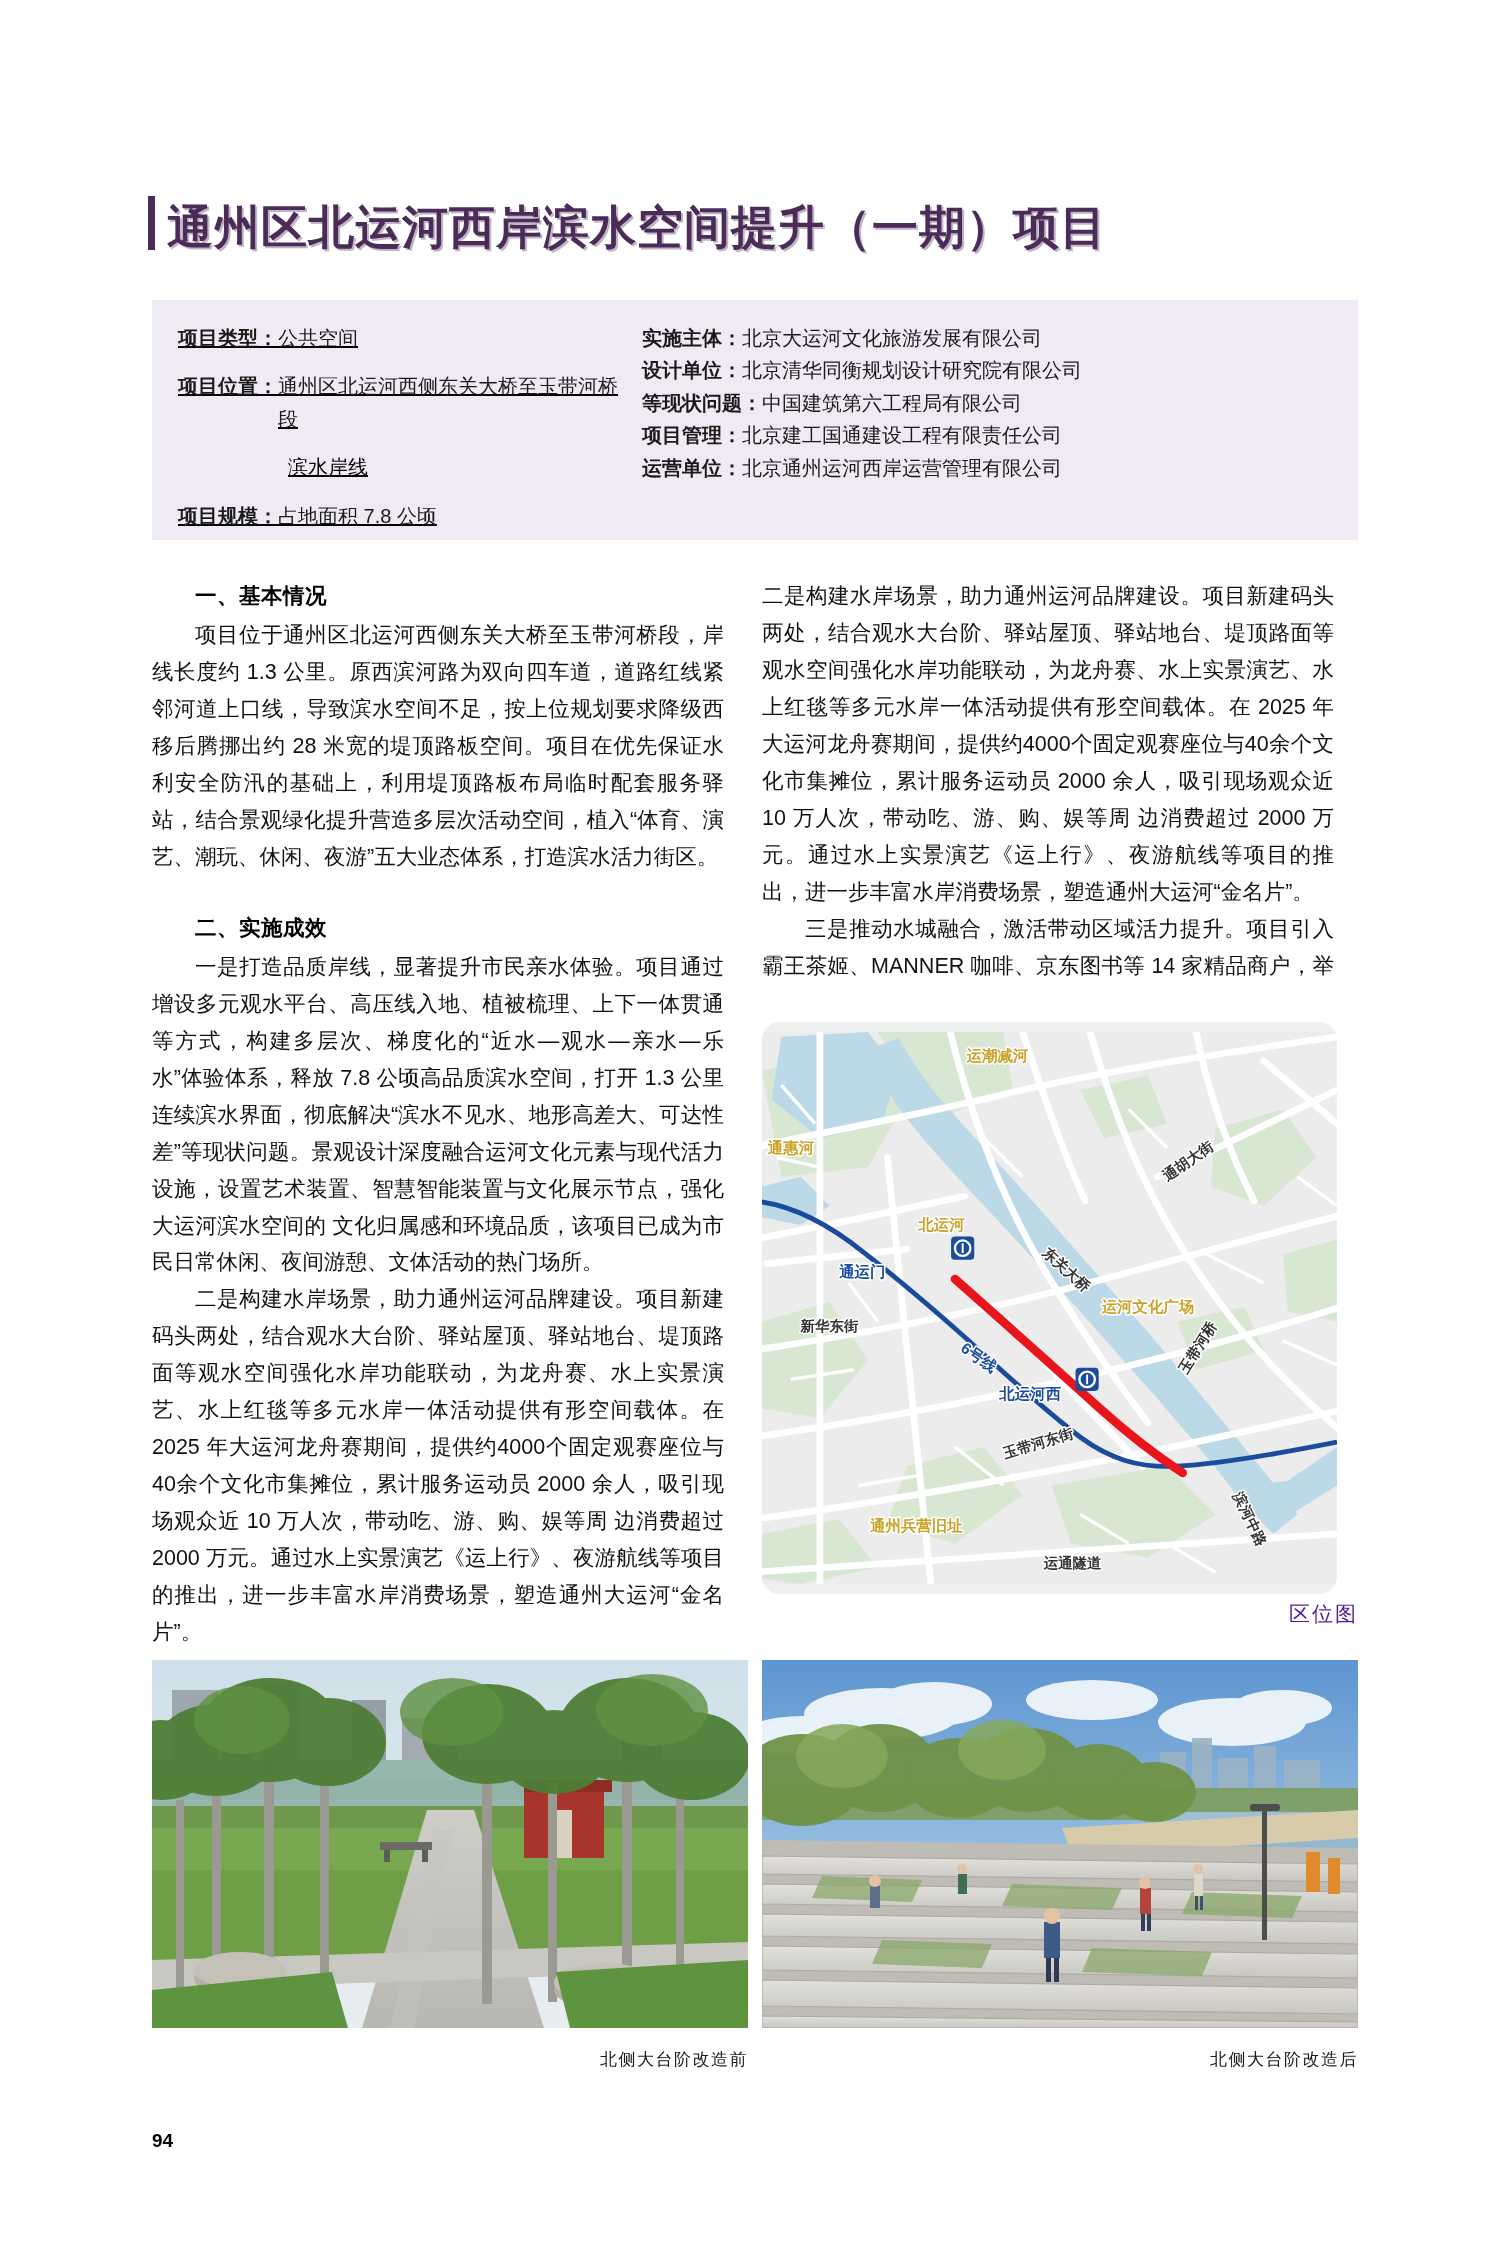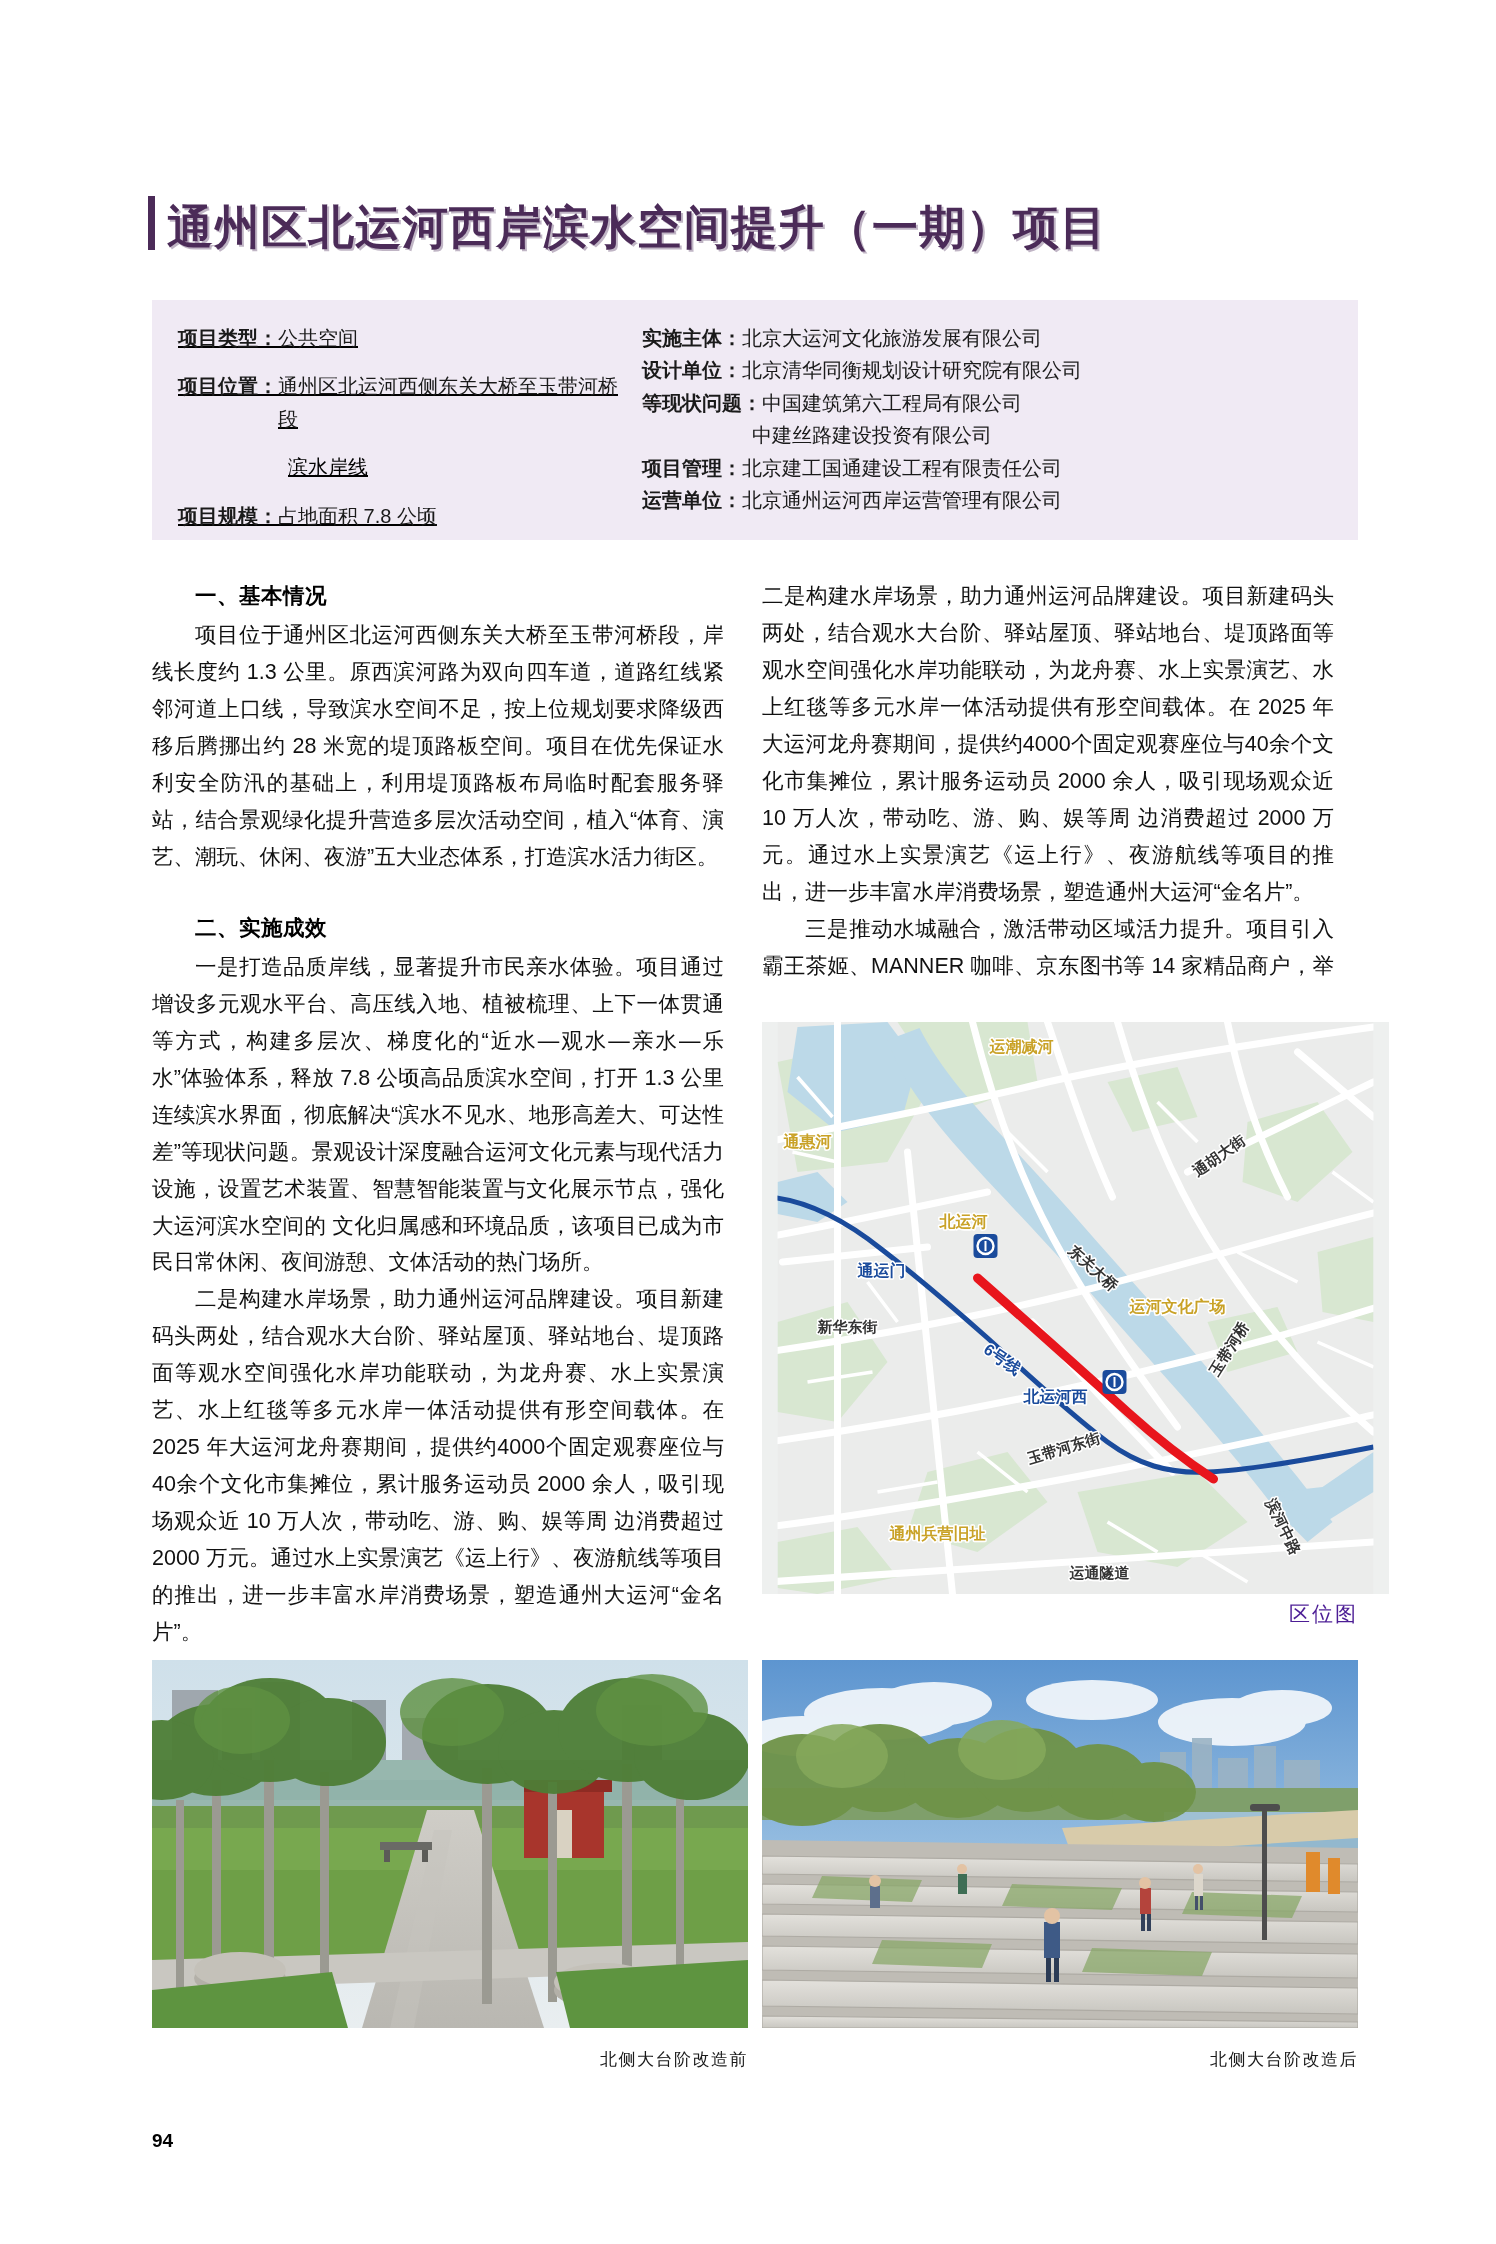--- a/index.html
+++ b/index.html
@@ -123,24 +123,25 @@
     margin: 0;
     text-indent: 2em;
   }
   .head-gap { height: 34px; }
 
   
   .map-fig {
     position: absolute;
     left: 762px;
     top: 1022px;
-    width: 627px;
+    width: 575px;
     height: 572px;
     overflow: hidden;
     background: #eef0ef;
+    border-radius: 18px;
   }
   .map-svg { display: block; width: 100%; height: 100%; }
   .map-caption {
     position: absolute;
     left: 762px;
     top: 1600px;
     width: 596px;
     text-align: right;
     font-size: 21px;
     color: #4c1d95;
@@ -232,24 +233,20 @@
         <span class="info-label">实施主体：</span>
         <span class="info-value">北京大运河文化旅游发展有限公司</span>
       </div>
       <div class="info-row">
         <span class="info-label">设计单位：</span>
         <span class="info-value">北京清华同衡规划设计研究院有限公司</span>
       </div>
       <div class="info-row">
         <span class="info-label">等现状问题：</span>
         <span class="info-value">中国建筑第六工程局有限公司</span>
-      </div>
-      <div class="info-row">
-        <span class="info-indent"></span>
-        <span class="info-value">中建丝路建设投资有限公司</span>
       </div>
       <div class="info-row">
         <span class="info-label">项目管理：</span>
         <span class="info-value">北京建工国通建设工程有限责任公司</span>
       </div>
       <div class="info-row">
         <span class="info-label">运营单位：</span>
         <span class="info-value">北京通州运河西岸运营管理有限公司</span>
       </div>
     </div>

